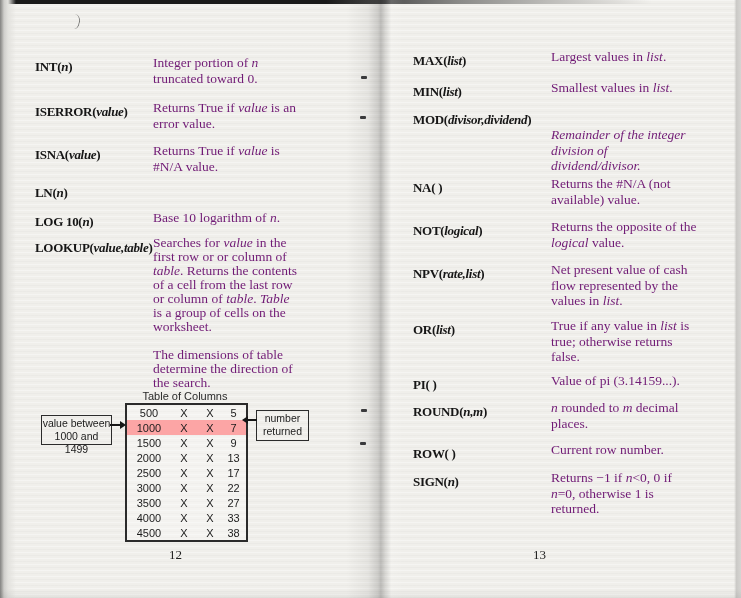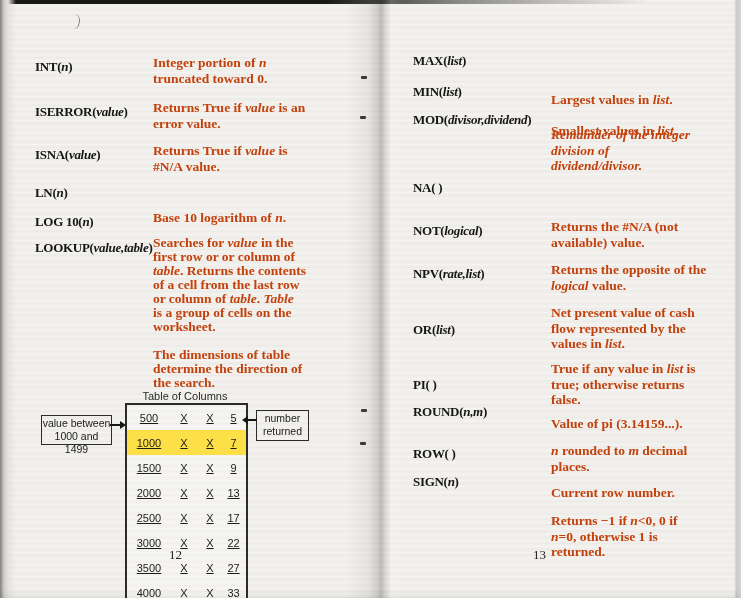--- a/index.html
+++ b/index.html
@@ -22,37 +22,37 @@
     background:linear-gradient(90deg,rgba(0,0,0,0) 0,rgba(0,0,0,.05) 38%,rgba(0,0,0,.15) 55%,rgba(0,0,0,.22) 60%,rgba(0,0,0,.10) 68%,rgba(255,255,255,.12) 78%,rgba(0,0,0,0) 100%);}
   .bottom-shade{position:absolute;left:0;bottom:0;width:100%;height:9px;
     background:linear-gradient(0deg,rgba(0,0,0,.06),rgba(0,0,0,0));}
   .stitch{position:absolute;width:6px;height:3px;background:#3a3a3c;border-radius:1px;}
   .pen-mark{position:absolute;left:70px;top:14px;width:9px;height:15px;
     border-right:1.6px solid #6f6f6d;border-radius:0 70% 60% 0/0 60% 60% 0;transform:rotate(8deg);}
 
   .entry{position:absolute;font-size:13.5px;line-height:15.5px;}
   .fname{position:absolute;left:0;top:4px;font-weight:bold;font-size:13px;
     letter-spacing:-0.3px;white-space:nowrap;color:#161616;}
-  .fdesc{white-space:pre-wrap;color:#c2410c;font-weight:bold;}
+  .fdesc{white-space:pre-wrap;color:#701a75;}
   .it{font-style:italic;}
   .pl .entry{left:35px;width:332px;}
   .pl .fdesc{margin-left:118px;width:214px;}
   .pr .entry{left:413px;width:328px;}
-  .pr .fdesc{margin-left:138px;width:190px;margin-top:43px;}
+  .pr .fdesc{margin-left:138px;width:190px;}
   .entry.stacked .fdesc{margin-top:19px;}
   .entry.tight .fdesc{line-height:14px;}
 
   .sans{font-family:"Liberation Sans","DejaVu Sans",sans-serif;}
   .diag-title{position:absolute;left:125px;top:390px;width:120px;text-align:center;
     font-size:11px;color:#2a2a2a;}
   .diag-table{position:absolute;left:125px;top:403px;width:119px;
     border:2px solid #2b2b2b;background:rgba(255,255,255,.25);}
-  .diag-row{display:grid;grid-template-columns:44px 26px 26px 21px;height:25px;
-    align-items:center;font-size:11px;color:#1c1c1c;text-align:center;text-decoration:underline;}
-  .diag-row.hl{background:#fde047;}
+  .diag-row{display:grid;grid-template-columns:44px 26px 26px 21px;height:15px;
+    align-items:center;font-size:11px;color:#1c1c1c;text-align:center;}
+  .diag-row.hl{background:#fca5a5;}
   .label-box{position:absolute;border:1px solid #2b2b2b;font-size:10.5px;line-height:13px;
     text-align:center;white-space:pre-line;padding-top:1px;color:#1c1c1c;}
   .box-left{left:41px;top:415px;width:69px;height:27px;}
   .box-right{left:256px;top:410px;width:51px;height:28px;}
   .arrow-line{position:absolute;height:2px;background:#161616;}
   .al-left{left:110px;top:424px;width:11px;}
   .al-right{left:248px;top:419px;width:9px;}
   .arrow-head{position:absolute;width:0;height:0;border-top:4px solid transparent;border-bottom:4px solid transparent;}
   .ah-left{left:120px;top:421px;border-left:6px solid #161616;}
   .ah-right{left:242px;top:416px;border-right:6px solid #161616;}

